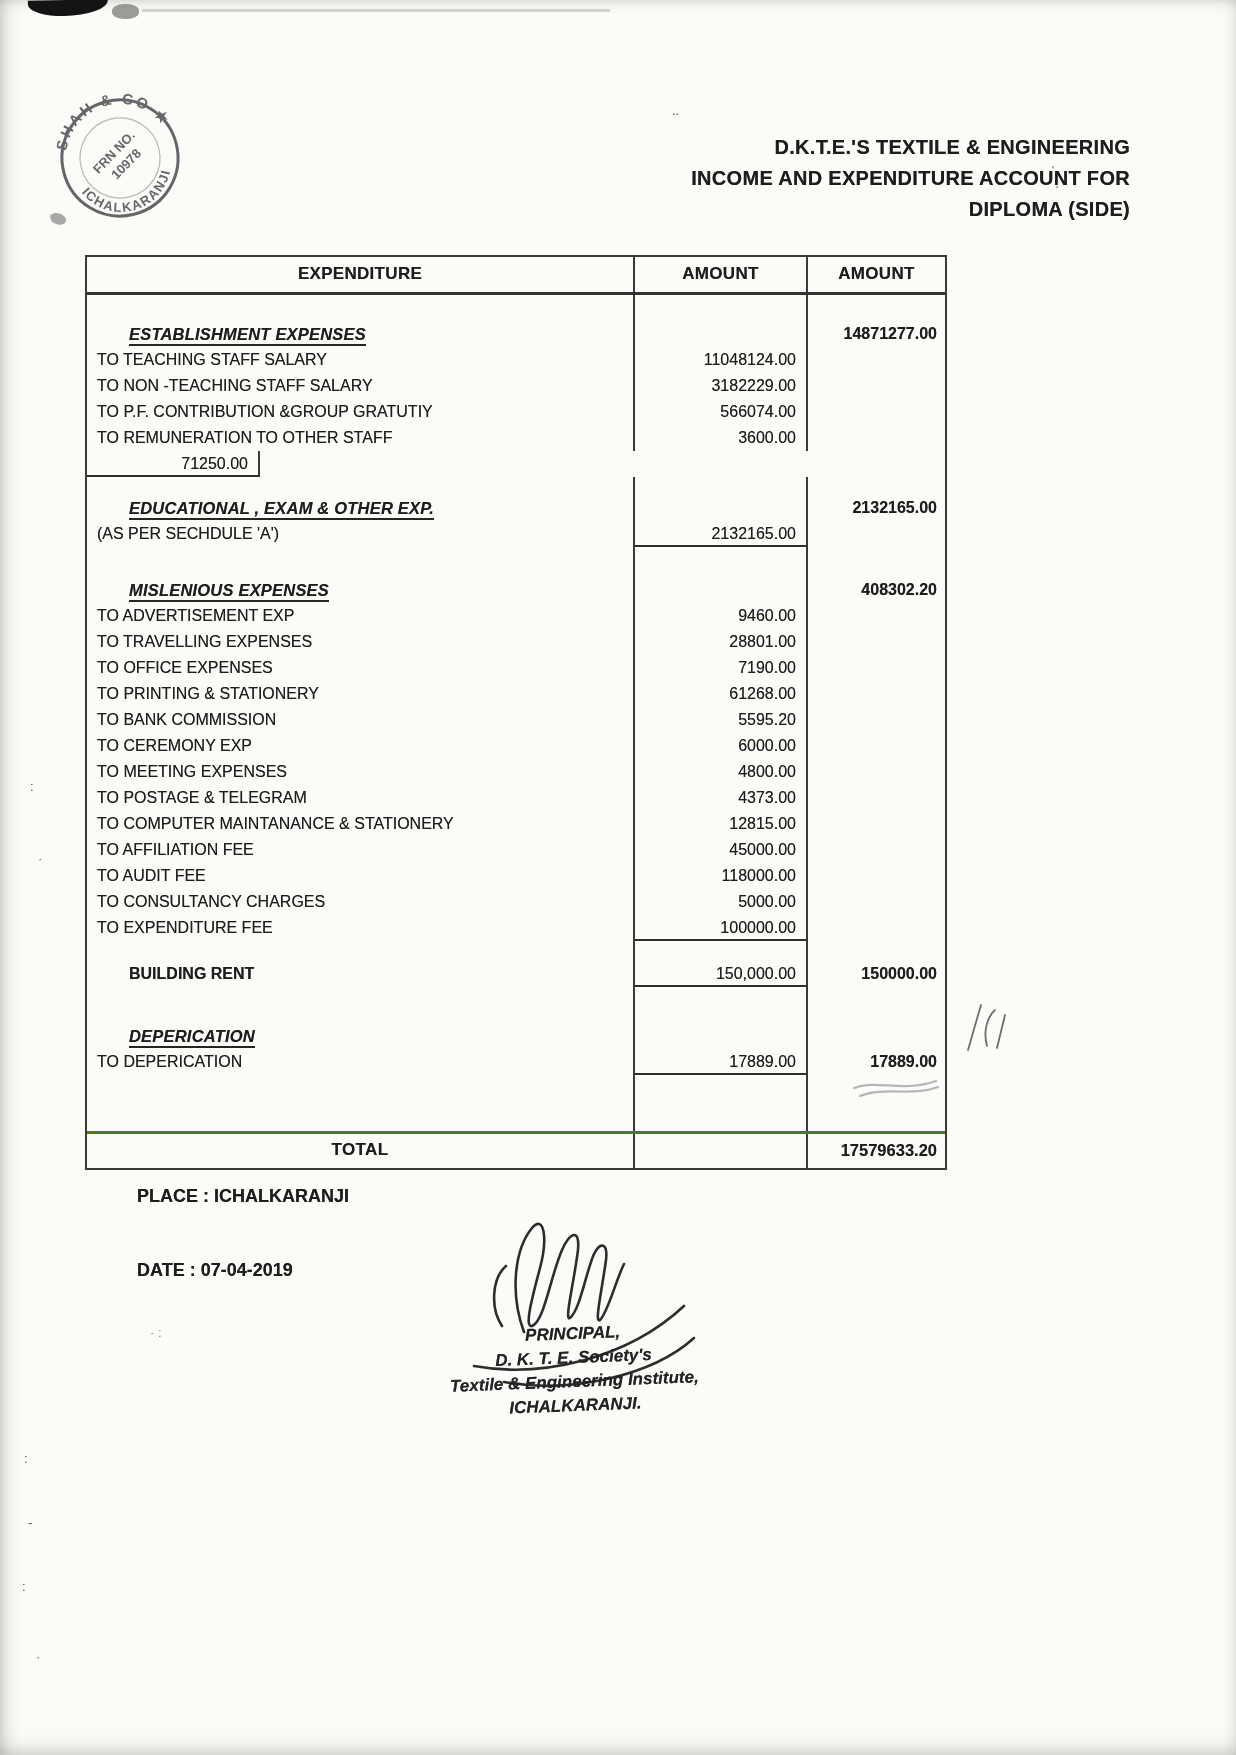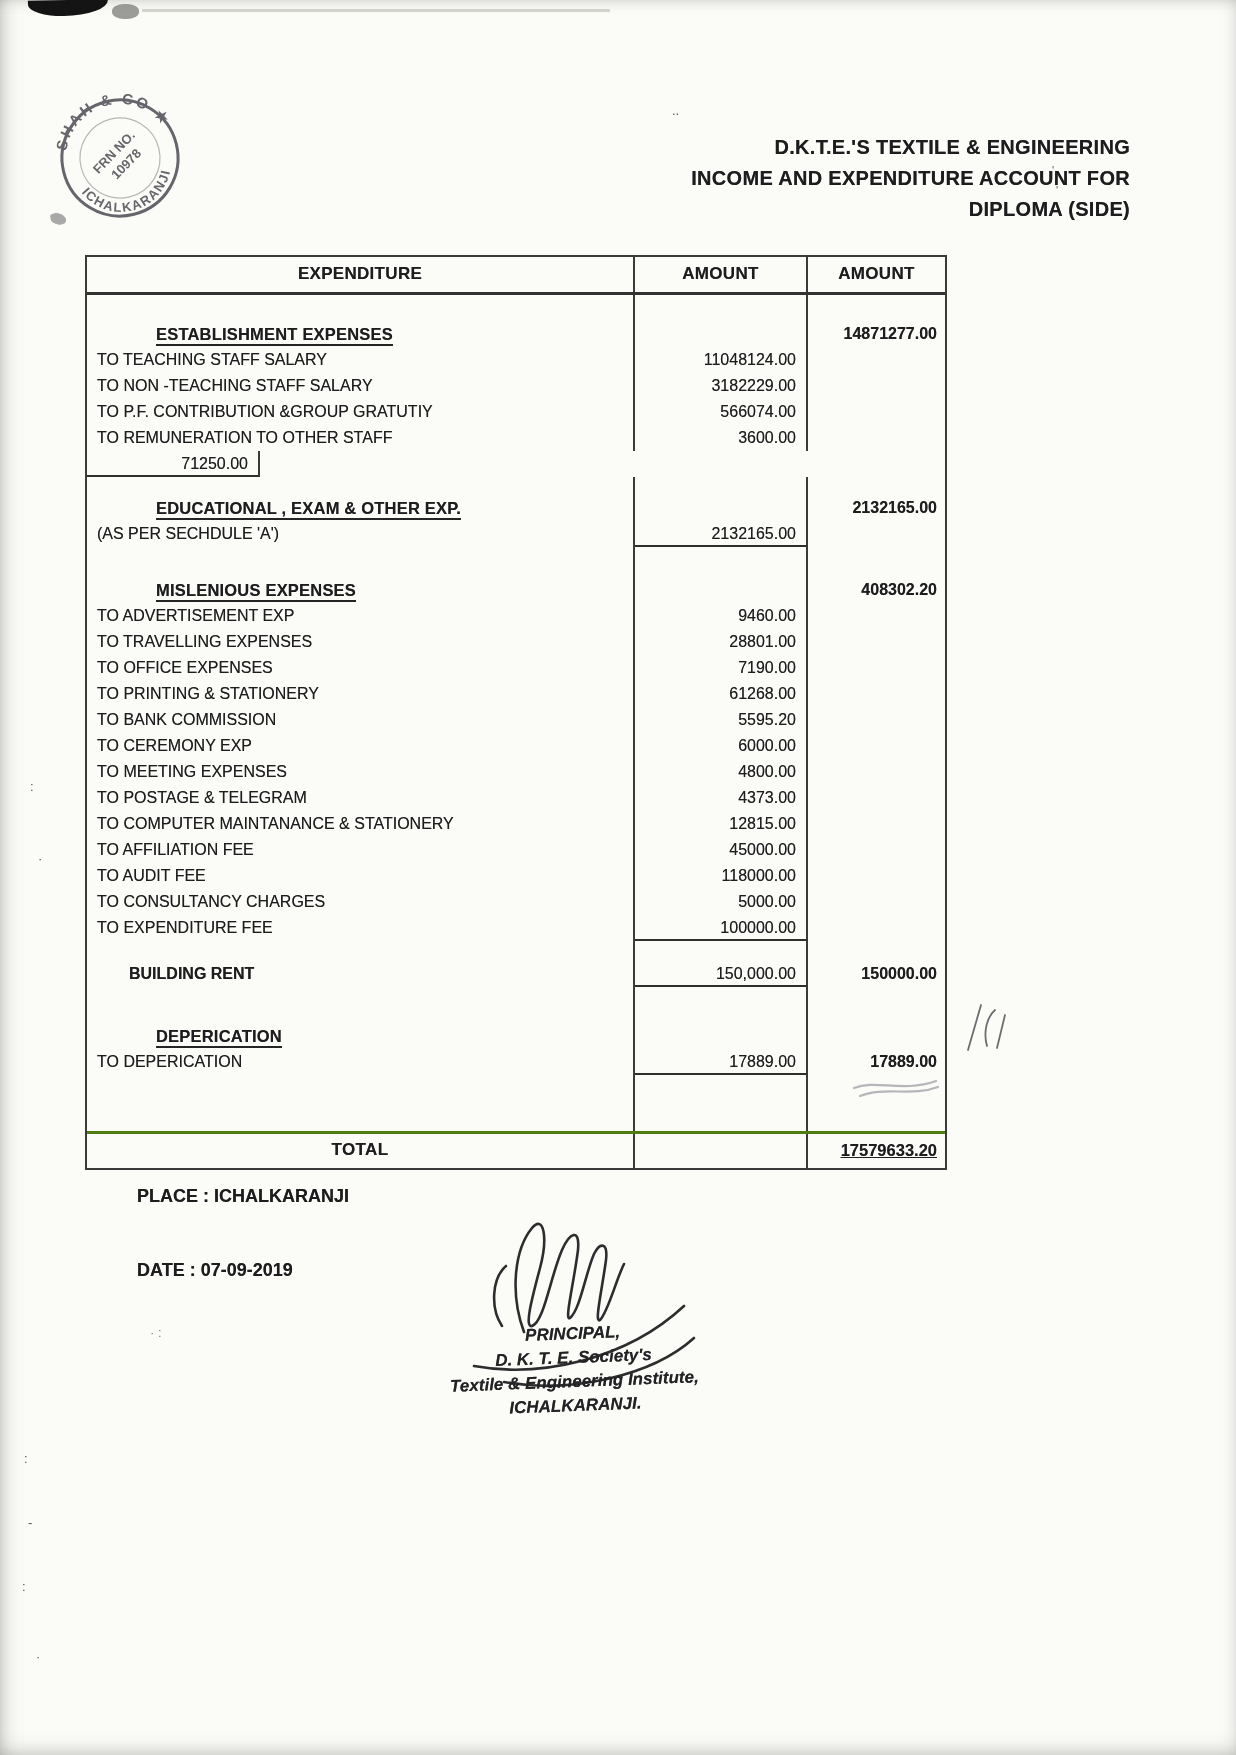--- a/index.html
+++ b/index.html
@@ -32,27 +32,27 @@
     border:2px solid #3a3a3a;background:transparent;
     text-shadow:0 0 .5px rgba(25,25,25,.6);}
   .row{display:flex;}
   .c1,.c2,.c3{box-sizing:border-box;overflow:hidden;white-space:nowrap;}
   .c1{width:548px;border-right:2px solid #3a3a3a;padding-left:10px;}
   .c2{width:173px;border-right:2px solid #3a3a3a;text-align:right;padding-right:10px;padding-left:40px;}
   .c3{width:137px;text-align:right;padding-right:8px;font-weight:700;}
   .hrow{height:35px;line-height:33px;border-bottom:3px solid #333;font-weight:700;}
   .hrow .c1,.hrow .c2,.hrow .c3{text-align:center;font-size:17px;padding:0;letter-spacing:.3px;}
   .trow{height:26px;line-height:26px;font-size:16px;}
-  .trow.head .c1{padding-left:69px;font-weight:700;font-size:16.5px;}
+  .trow.head .c1{padding-left:42px;font-weight:700;font-size:16.5px;font-style:italic;}
   .trow.bold .c1{padding-left:42px;font-weight:700;}
   .uh{border-bottom:2.5px solid #242424;padding-bottom:1px;letter-spacing:.2px;}
   .bline{border-bottom:2px solid #2e2e2e;}
   .totrow{height:34px;line-height:32px;border-top:3px solid #4d7c0f;font-weight:700;}
   .totrow .c1{text-align:center;font-size:17px;padding:0;letter-spacing:.4px;}
-  .totrow .c3{font-size:16.5px;text-decoration:underline;}
+  .totrow .c3{font-size:16.5px;}
 
   
   .place{position:absolute;left:137px;top:1186px;font-size:18px;font-weight:700;
     text-shadow:0 0 .5px rgba(25,25,25,.7);}
   .date{position:absolute;left:137px;top:1260px;font-size:18px;font-weight:700;
     text-shadow:0 0 .5px rgba(25,25,25,.7);}
   .sigblock{position:absolute;left:404px;top:1322px;width:340px;text-align:center;
     font-weight:700;font-style:italic;font-size:17px;line-height:24px;
     transform:rotate(-2.2deg);color:#232326;text-shadow:0 0 .5px rgba(30,30,30,.65);}
   .svgabs{position:absolute;}
@@ -272,21 +272,21 @@
 </svg>
 
 <svg class="svgabs" style="left:850px;top:1074px;" width="92" height="26" viewBox="0 0 92 26">
   <g fill="none" stroke="#9a9aa0" stroke-width="2.2" opacity="0.7" stroke-linecap="round">
     <path d="M4,14 C26,5 52,19 86,7"></path>
     <path d="M10,22 C34,12 62,23 88,13"></path>
   </g>
 </svg>
 
 <div class="place">PLACE : ICHALKARANJI</div>
-<div class="date">DATE  :  07-09-2019</div>
+<div class="date">DATE  :  07-04-2019</div>
 
 <svg class="svgabs" style="left:440px;top:1198px;" width="300" height="220" viewBox="0 0 300 220">
   <g fill="none" stroke="#1c1c1e" stroke-width="2.6" opacity="0.92" stroke-linecap="round">
     <path d="M84,134 C70,96 74,52 92,30 C104,16 108,40 100,70 C92,100 84,130 92,128 C104,124 110,80 122,52 C130,34 140,30 138,52 C134,84 124,124 130,120 C140,112 146,74 154,56 C160,44 168,44 166,62 C162,92 154,126 160,122 C168,114 176,82 184,66"></path>
     <path d="M62,128 C50,110 52,80 66,68"></path>
     <path d="M34,168 C100,180 186,162 244,108"></path>
     <path d="M64,184 C130,196 212,178 254,140"></path>
   </g>
 </svg>
 

